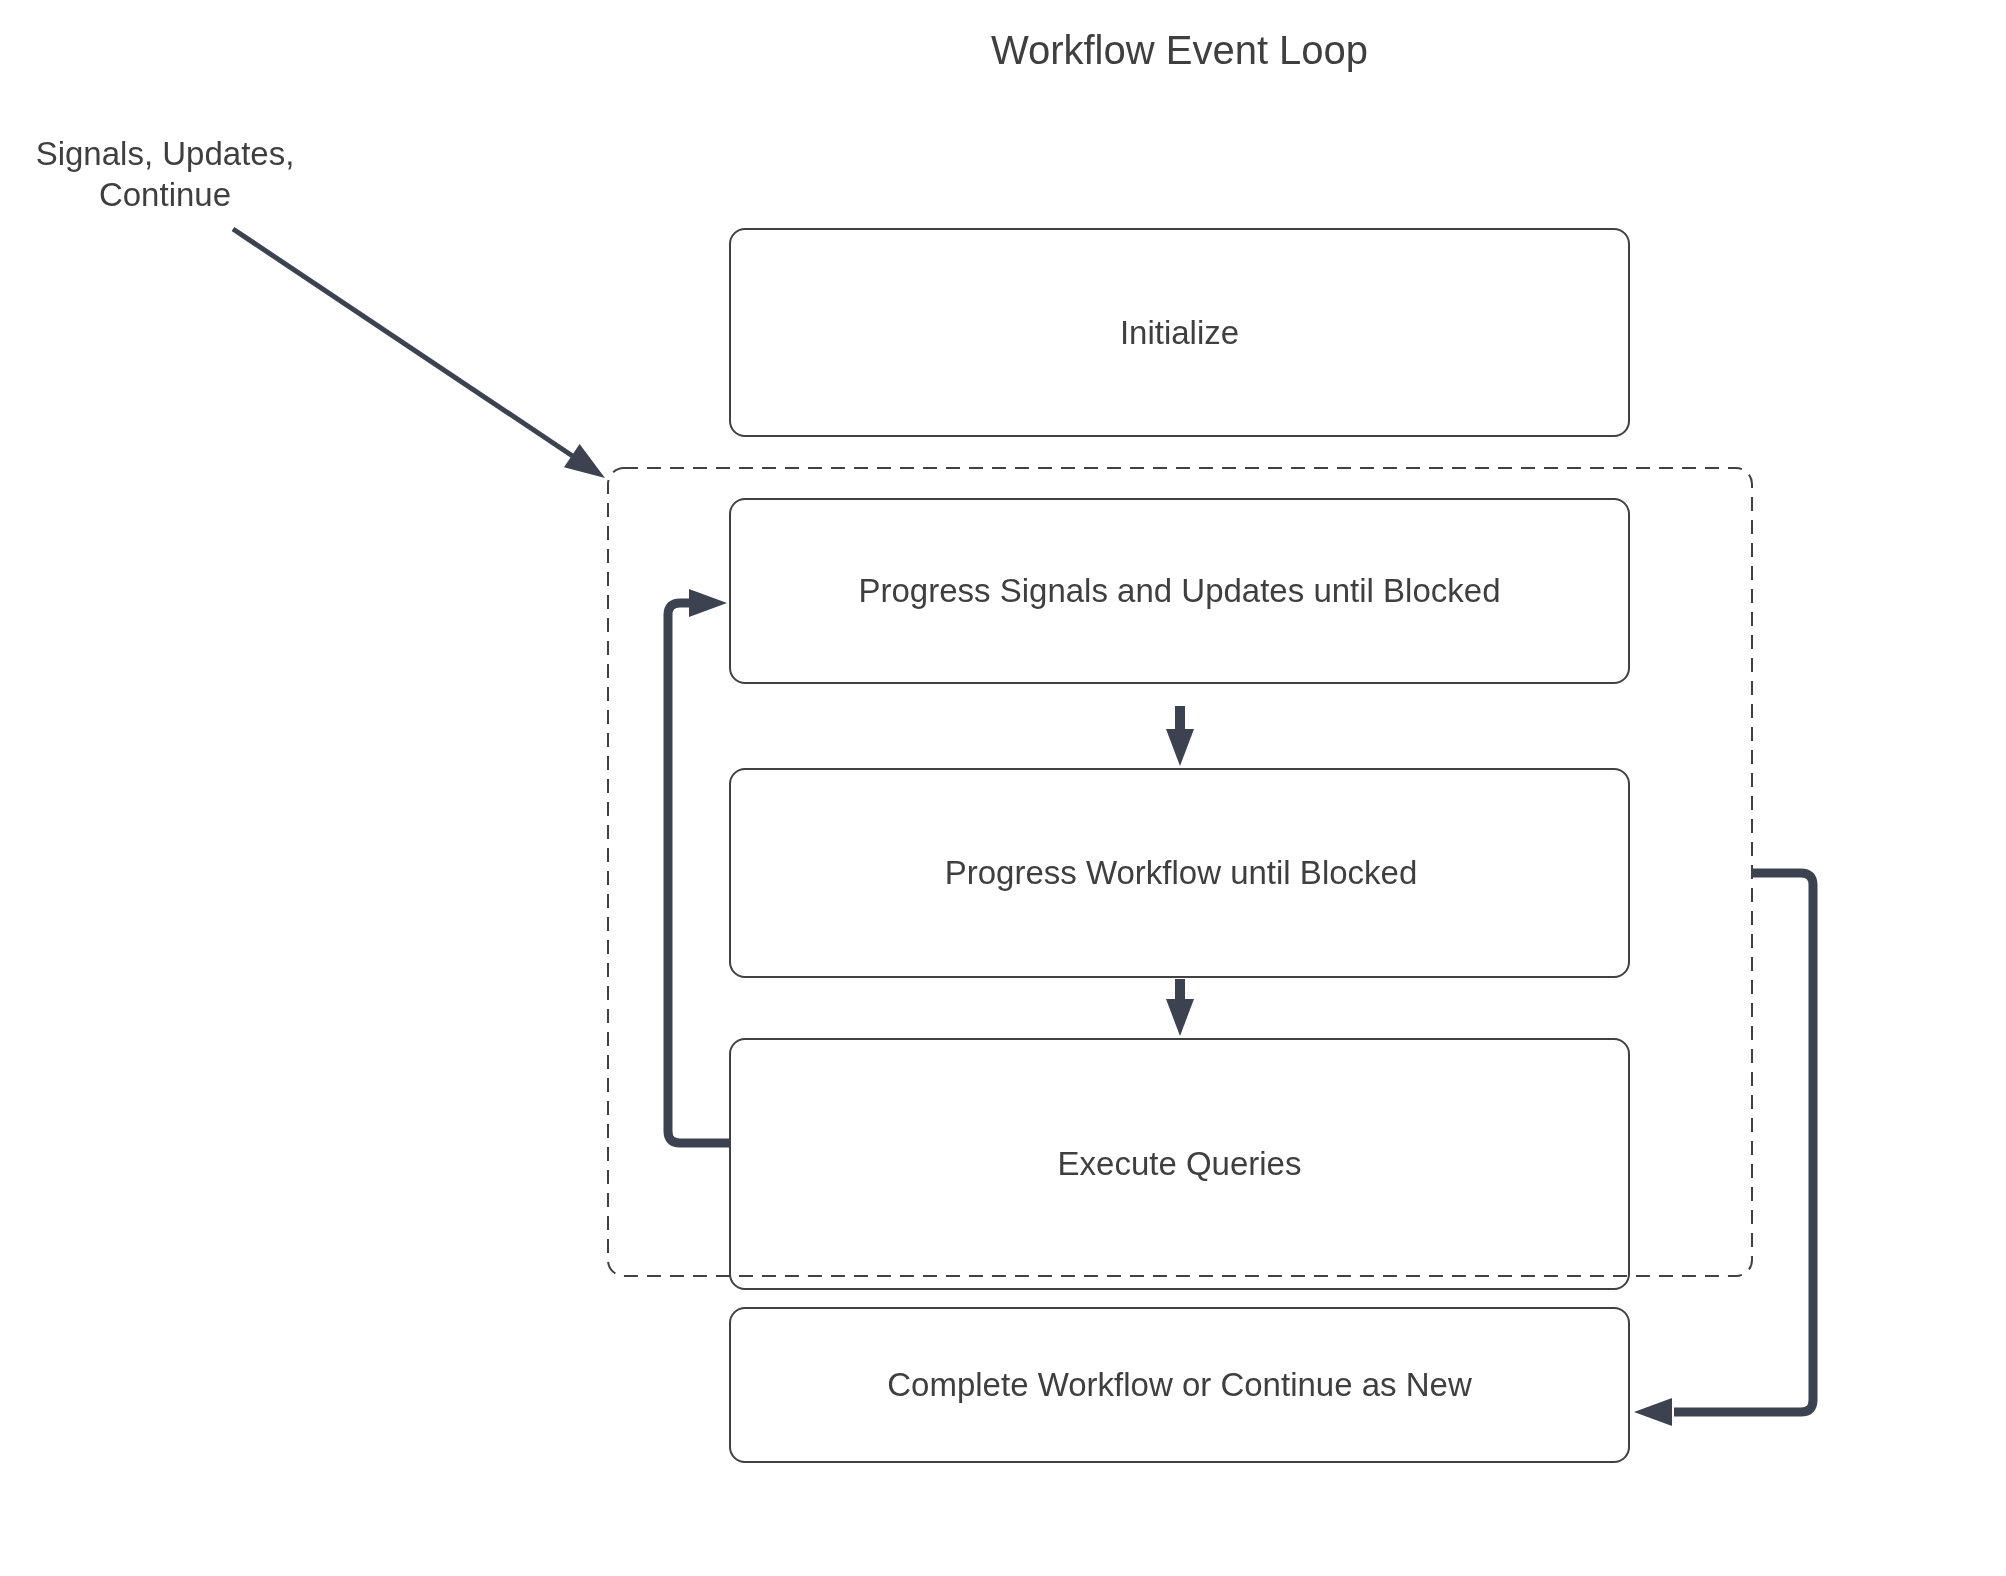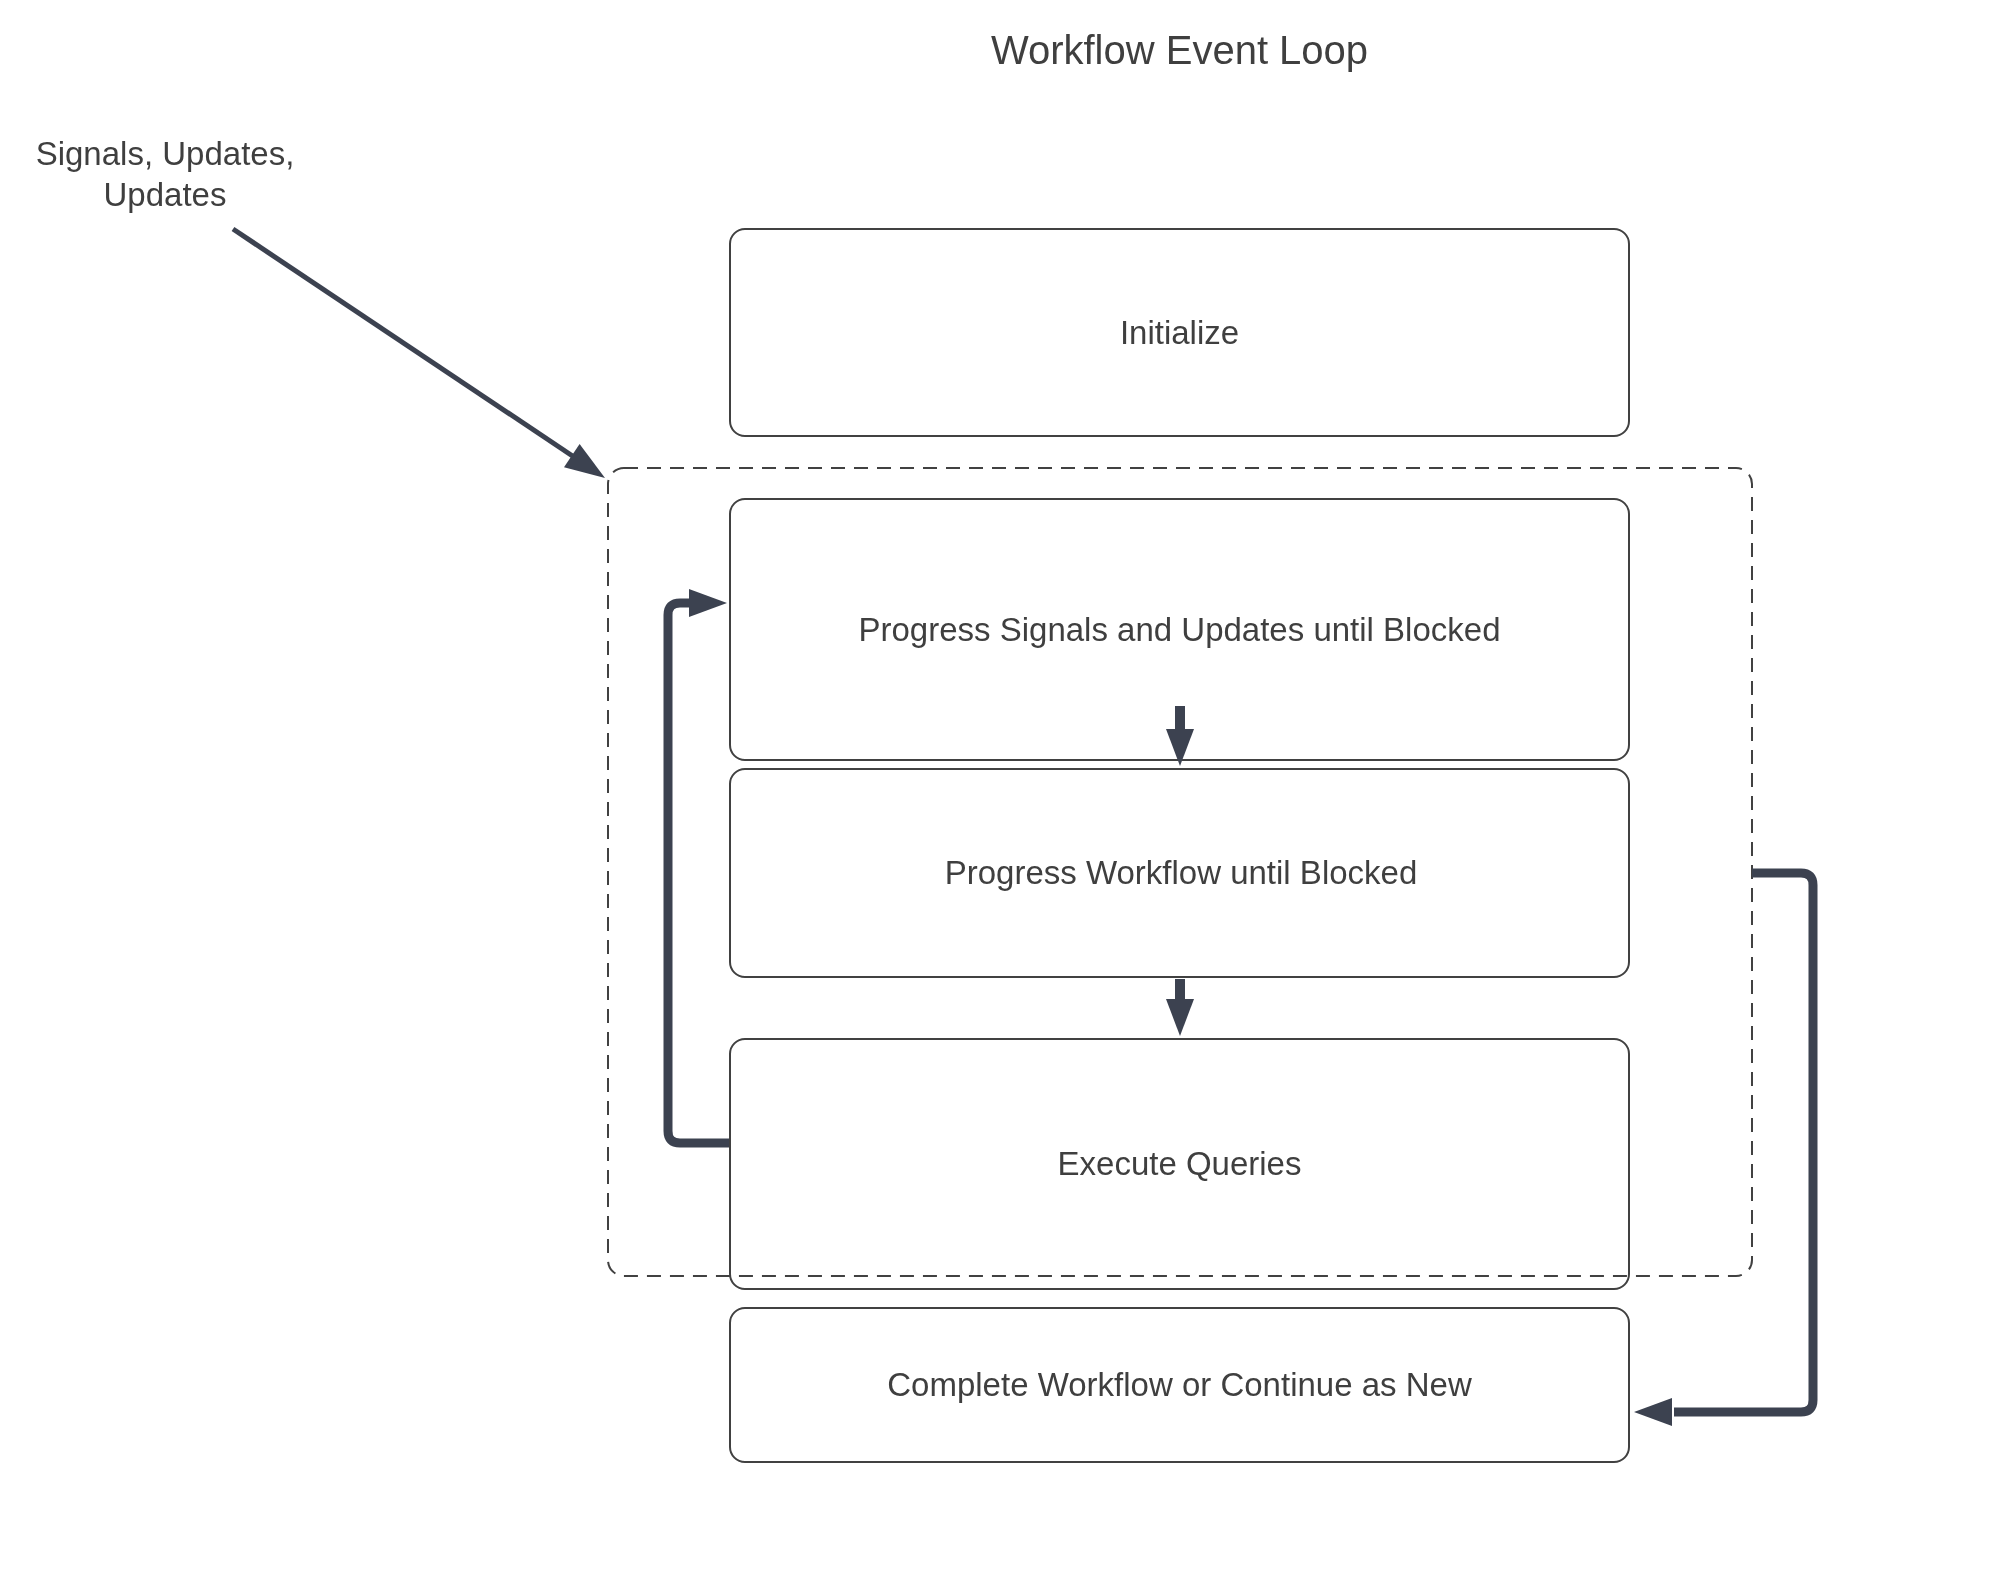--- a/index.html
+++ b/index.html
@@ -40,21 +40,21 @@
     background: #ffffff;
     display: flex;
     align-items: center;
     justify-content: center;
     text-align: center;
     font-size: 33px;
     line-height: 40px;
     padding: 0 30px;
   }
   #node-initialize        { top: 228px;  height: 209px; }
-  #node-progress-signals  { top: 498px;  height: 263px; }
+  #node-progress-signals  { top: 498px;  height: 186px; }
   #node-progress-workflow { top: 768px;  height: 210px; padding-left: 33px; }
   #node-execute-queries   { top: 1038px; height: 252px; }
   #node-complete-workflow { top: 1307px; height: 156px; }
   .overlay {
     position: absolute;
     left: 0; top: 0;
     width: 2006px;
     height: 1576px;
     pointer-events: none;
   }
@@ -69,21 +69,21 @@
 </style>
 </head>
 <body>
 
 <div class="canvas">
 
   <div class="diagram-title">Workflow Event Loop</div>
 
   <div class="annotation">
     <div>Signals, Updates,</div>
-    <div>Updates</div>
+    <div>Continue</div>
   </div>
 
   <div class="node" id="node-initialize">
     <span>Initialize</span>
   </div>
 
   <div class="node" id="node-progress-signals">
     <span>Progress Signals and Updates until Blocked</span>
   </div>
 

